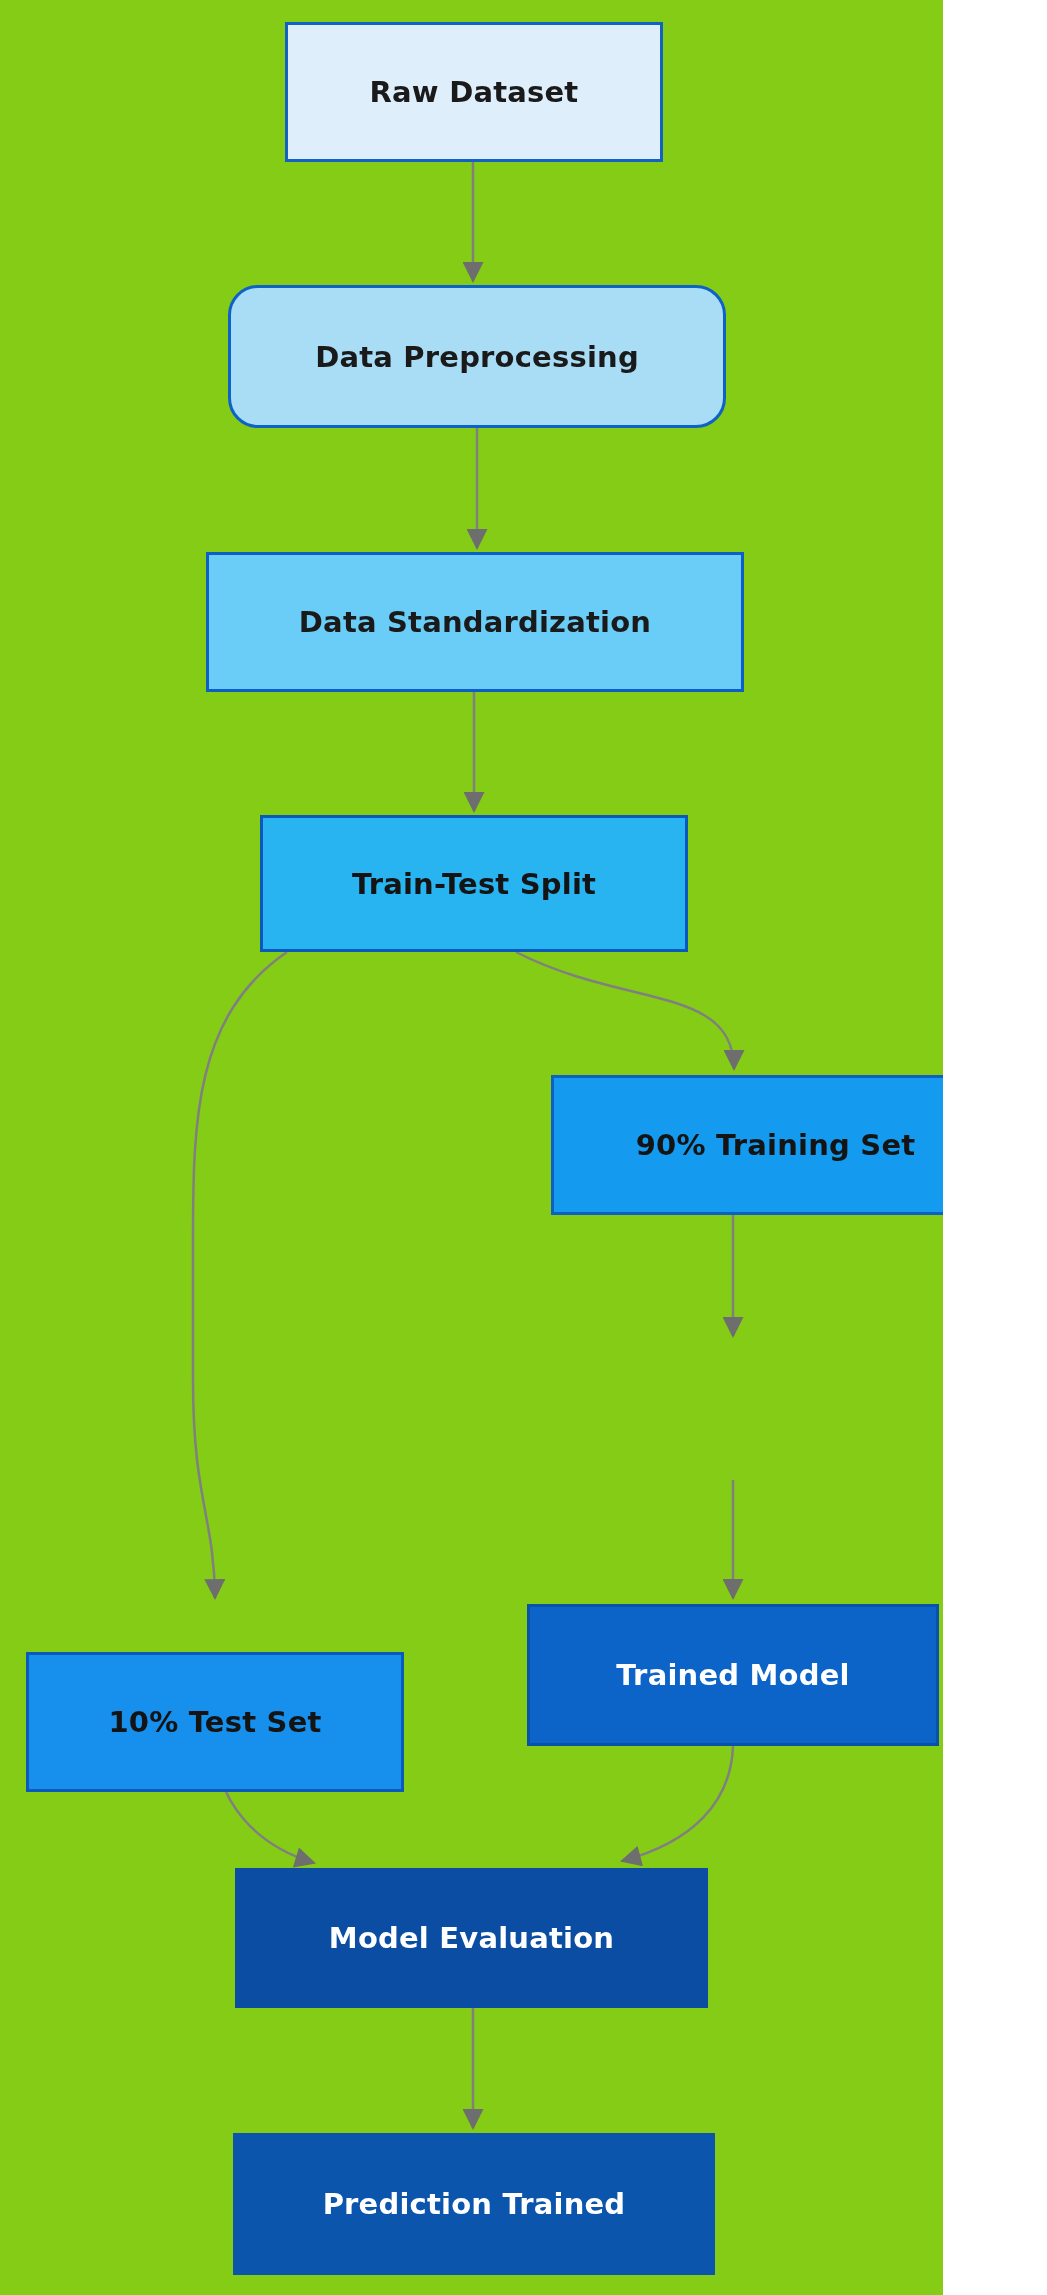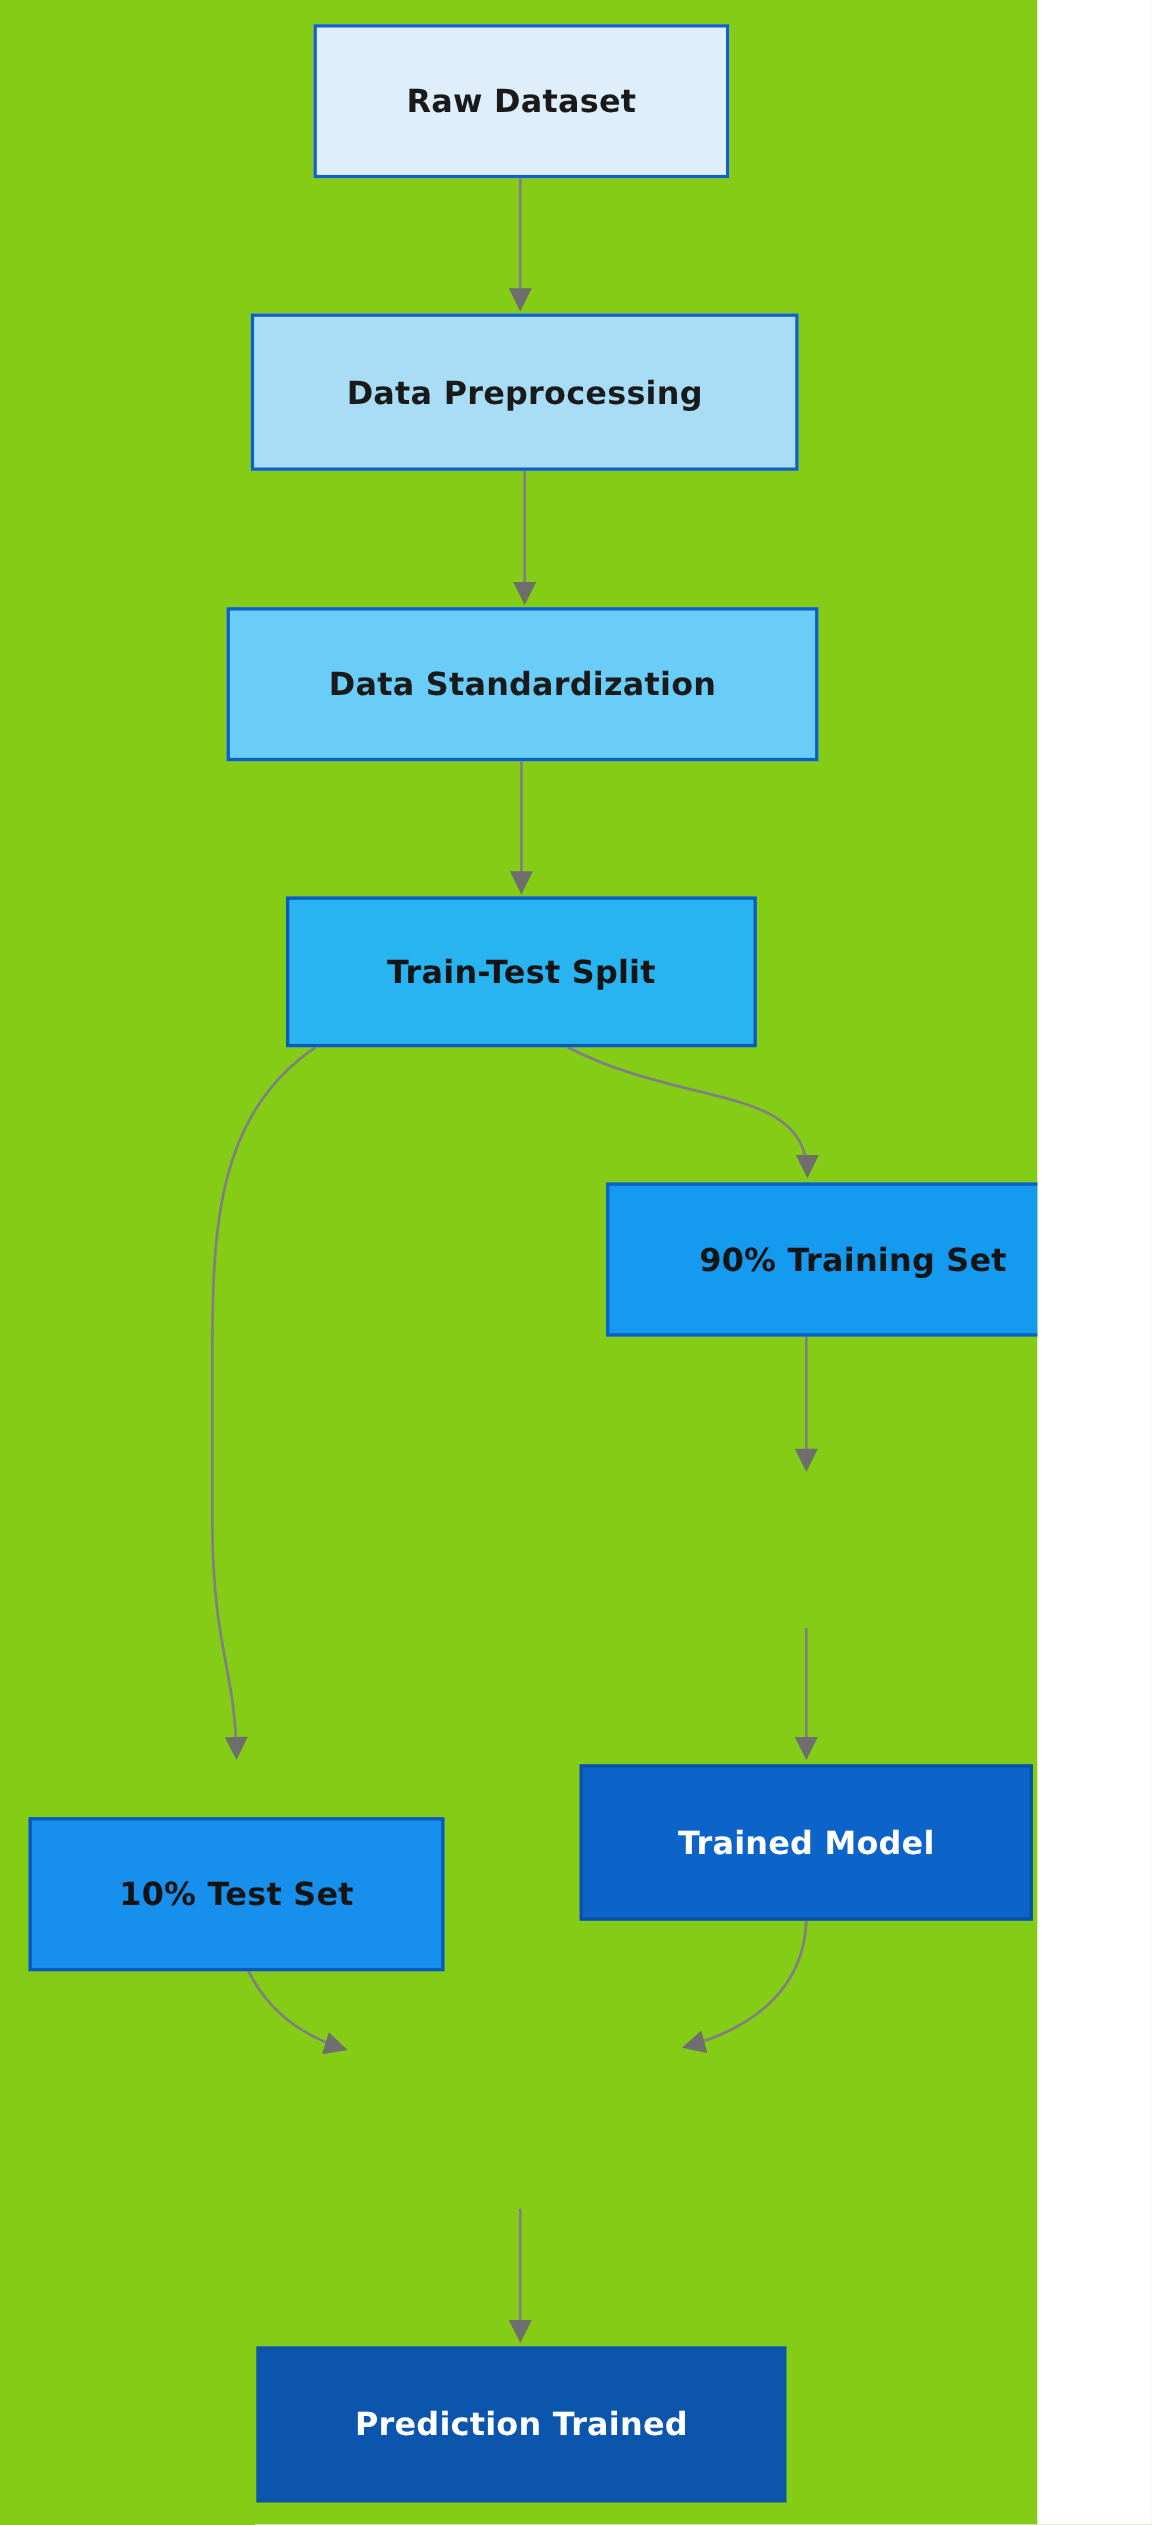--- a/index.html
+++ b/index.html
@@ -71,21 +71,21 @@
 
     <path d="M733,1746 C731,1802 693,1842 622,1861" fill="none" stroke-width="2.5" marker-end="url(#arrow)" stroke="#808080"></path>
 
     <path d="M473,2008 V2128" fill="none" stroke-width="2.5" marker-end="url(#arrow)" stroke="#808080"></path>
   </svg>
 
   <div class="flow-node" id="n-raw" style="background-color: rgb(222, 238, 250); border-color: rgb(18, 97, 196); color: rgb(26, 26, 26);">
     <span>Raw Dataset</span>
   </div>
 
-  <div class="flow-node" id="n-pre" style="background-color: rgb(169, 221, 246); border-color: rgb(14, 98, 198); color: rgb(26, 26, 26);">
+  <div class="flow-node" id="n-pre" style="background-color: rgb(169, 221, 246); border-color: rgb(14, 98, 198); color: rgb(26, 26, 26); border-radius: 30px;">
     <span>Data Preprocessing</span>
   </div>
 
   <div class="flow-node" id="n-split" style="background-color: rgb(39, 180, 241); border-color: rgb(12, 89, 188); color: rgb(20, 20, 20);">
     <span>Train-Test Split</span>
   </div>
 
   <div class="flow-node" id="n-std" style="background-color: rgb(105, 205, 248); border-color: rgb(13, 95, 196); color: rgb(26, 26, 26);">
     <span>Data Standardization</span>
   </div>
@@ -96,18 +96,21 @@
 
 
   <div class="flow-node" id="n-test" style="background-color: rgb(22, 144, 236); border-color: rgb(12, 89, 188); color: rgb(20, 20, 20); margin-top: 48px;">
     <span>10% Test Set</span>
   </div>
 
   <div class="flow-node" id="n-trained" style="background-color: rgb(12, 99, 200); border-color: rgb(10, 81, 170); color: rgb(255, 255, 255); justify-content: center;">
     <span>Trained Model</span>
   </div>
 
+  <div class="flow-node" id="n-eval" style="background-color: rgb(12, 77, 164); border-color: rgb(12, 77, 164); color: rgb(255, 255, 255);">
+    <span>Model Evaluation</span>
+  </div>
 
   <div class="flow-node" id="n-results" style="background-color: rgb(11, 85, 172); border-color: rgb(11, 85, 172); color: rgb(255, 255, 255);">
     <span>Prediction Trained</span>
   </div>
 
 </div>
 
 </body></html>

